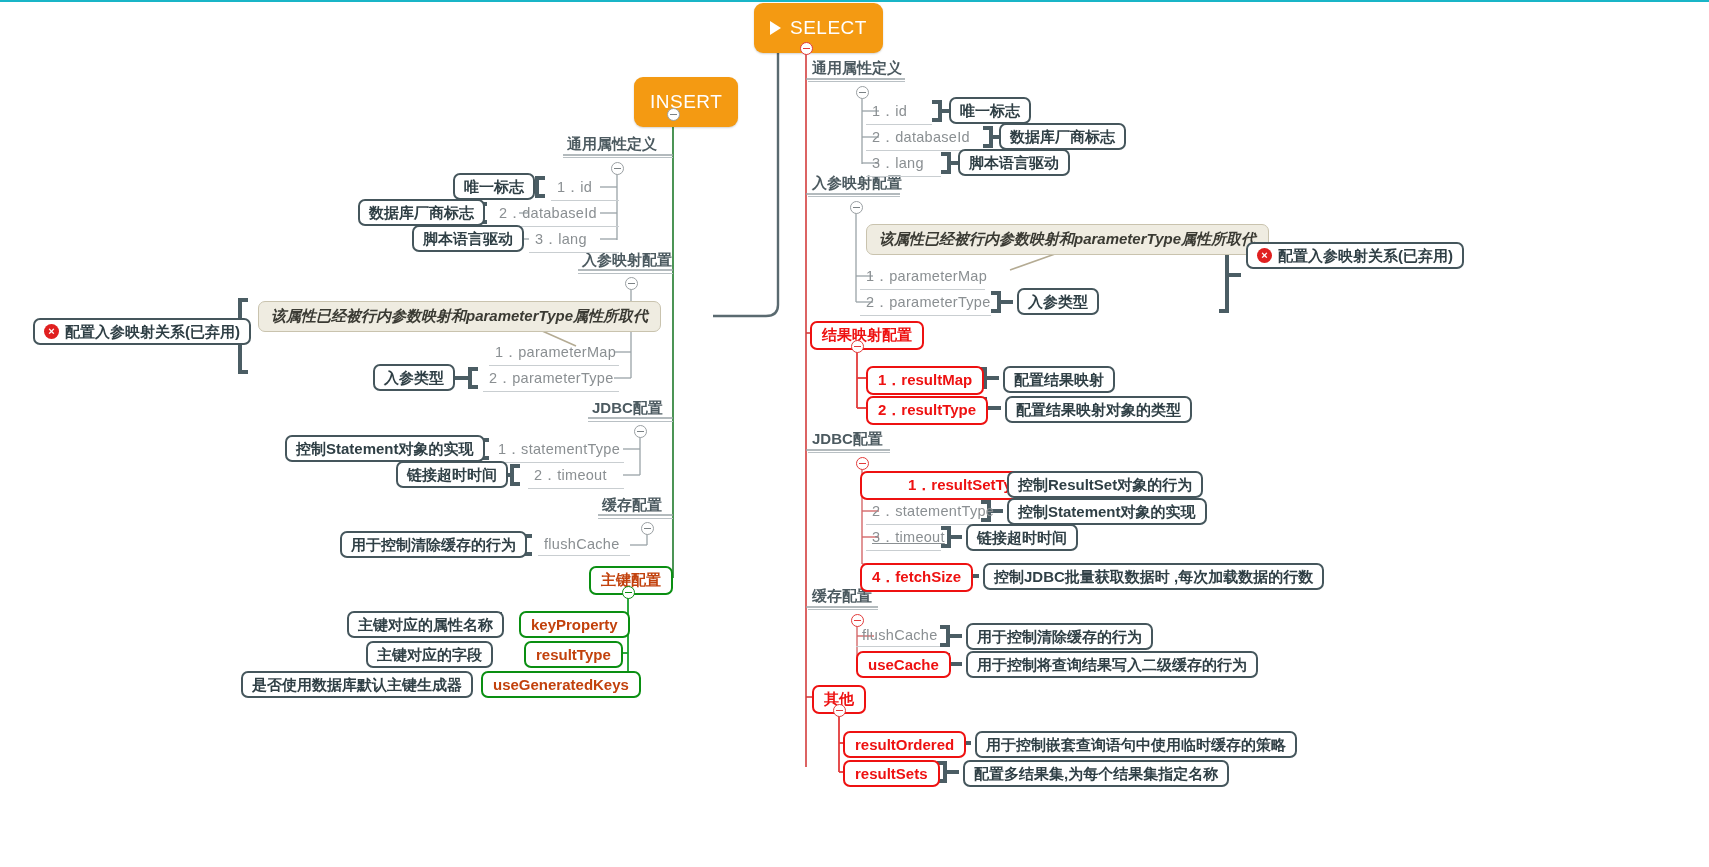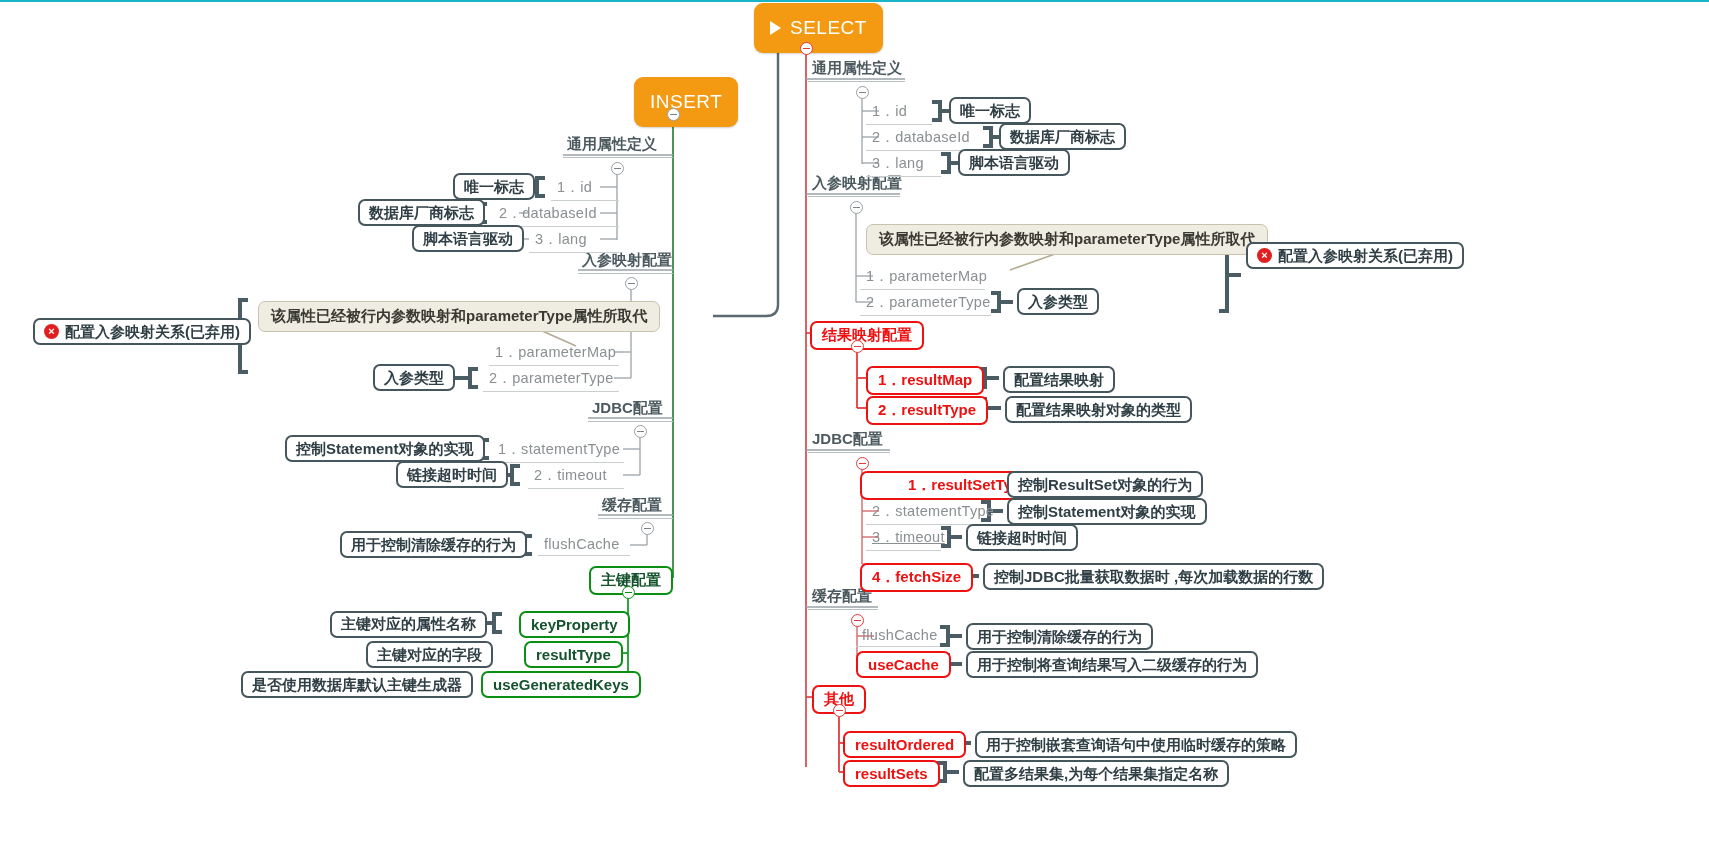--- a/index.html
+++ b/index.html
@@ -36,37 +36,37 @@
     justify-content:flex-start;
   }
   
   .red{
     border:2.5px solid #ee1111;border-radius:7px;background:#ffffff;
     color:#ee1111;font-size:15px;font-weight:bold;padding:3px 10px;
   }
   
   .grn{
     border:2.5px solid #0a8f12;border-radius:7px;background:#ffffff;
-    color:#14532d;font-size:15px;font-weight:bold;padding:3px 10px;
+    color:#c2410c;font-size:15px;font-weight:bold;padding:3px 10px;
   }
   
   .root{
     background:#f49a12;border-radius:9px;color:#ffffff;
     font-size:19px;font-weight:500;padding:14px 16px;letter-spacing:.5px;
     box-shadow:0 1px 2px rgba(0,0,0,.18);
   }
   .root .tri{
     width:0;height:0;border-left:11px solid #ffffff;
     border-top:7px solid transparent;border-bottom:7px solid transparent;
     margin-right:9px;display:inline-block;
   }
   
   .note{
     background:#efece1;border:1px solid #c9c3ae;border-radius:7px;
-    color:#3a3a33;font-size:15px;font-weight:600;padding:5px 12px;
+    color:#3a3a33;font-size:15px;font-weight:600;padding:5px 12px;font-style:italic;
   }
   
   .dep{gap:6px;justify-content:flex-start;}
   .xbadge{
     width:15px;height:15px;border-radius:50%;background:#e02020;
     color:#fff;font-size:11px;font-weight:bold;line-height:15px;
     text-align:center;flex:0 0 auto;display:inline-block;
   }
   
   .tog{
@@ -368,21 +368,21 @@
   <div class="node pl under" style="left:538px;top:534px;width:92px;justify-content:flex-start;">
     <span>flushCache</span>
   </div>
   <div class="node bx" style="left:340px;top:531px;">
     <span>用于控制清除缓存的行为</span>
   </div>
 
   <div class="node grn" style="left:519px;top:611px;">
     <span>keyProperty</span>
   </div>
-  <div class="node bx" style="left:330px;top:611px;font-family:Liberation Serif, serif;">
+  <div class="node bx" style="left:347px;top:611px;">
     <span>主键对应的属性名称</span>
   </div>
 
   <div class="node grn" style="left:524px;top:641px;">
     <span>resultType</span>
   </div>
   <div class="node bx" style="left:366px;top:641px;">
     <span>主键对应的字段</span>
   </div>
 

